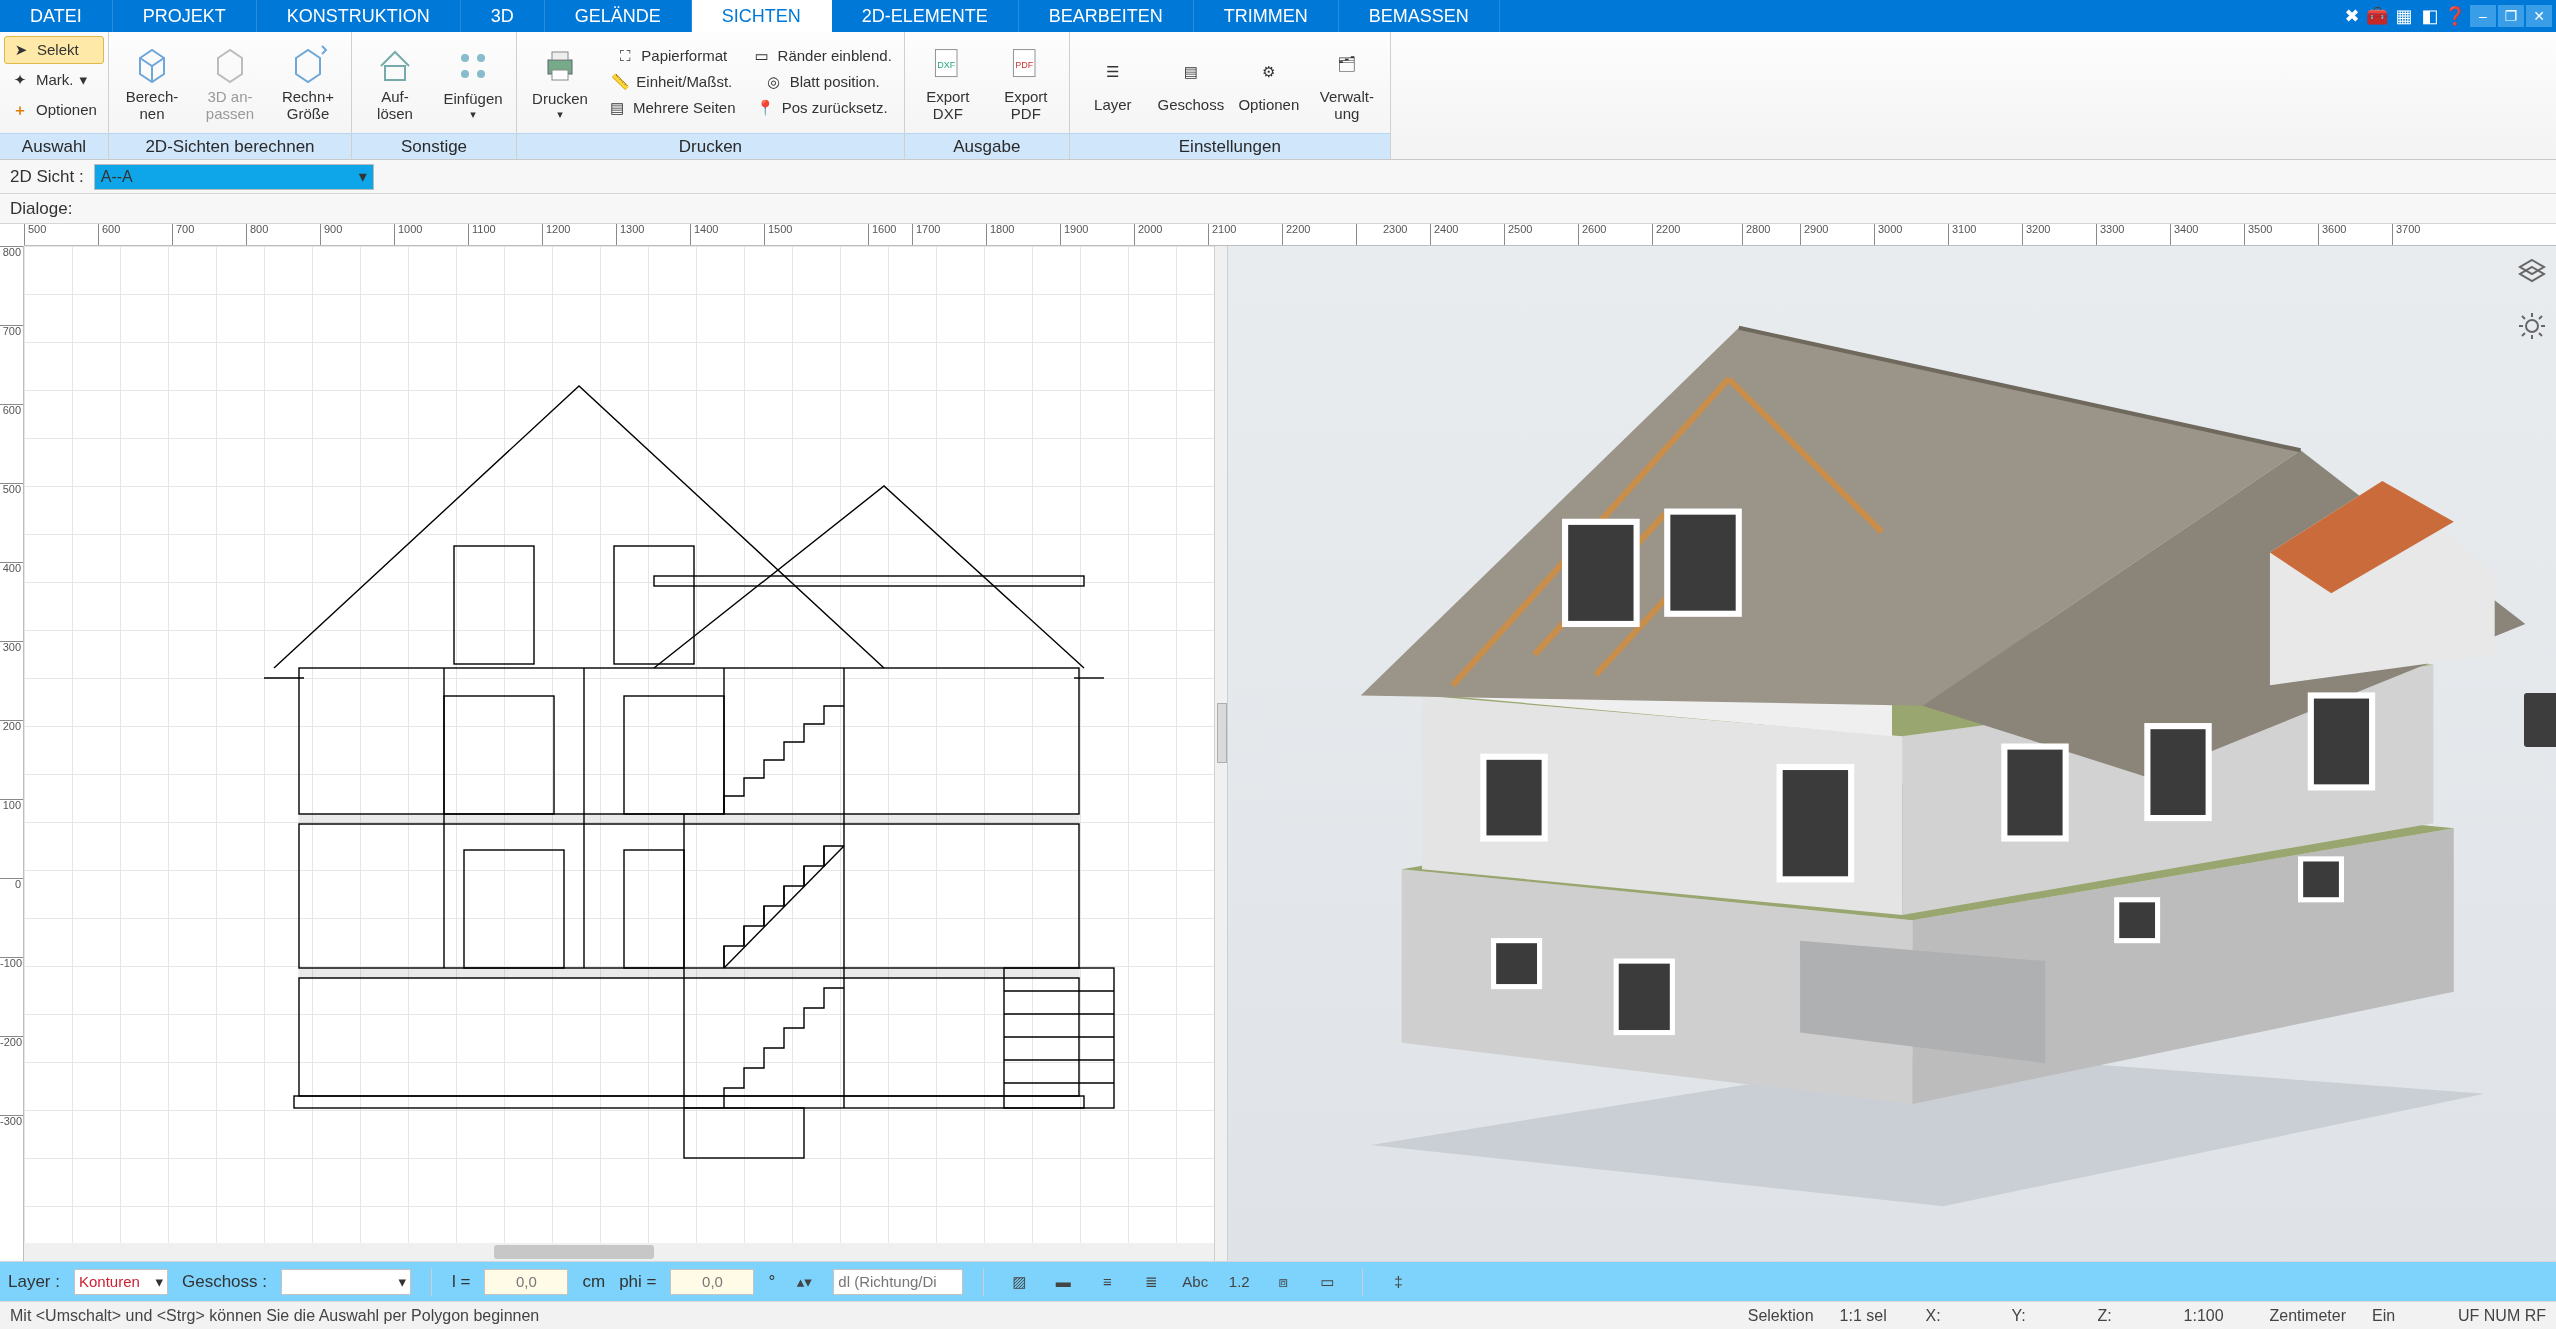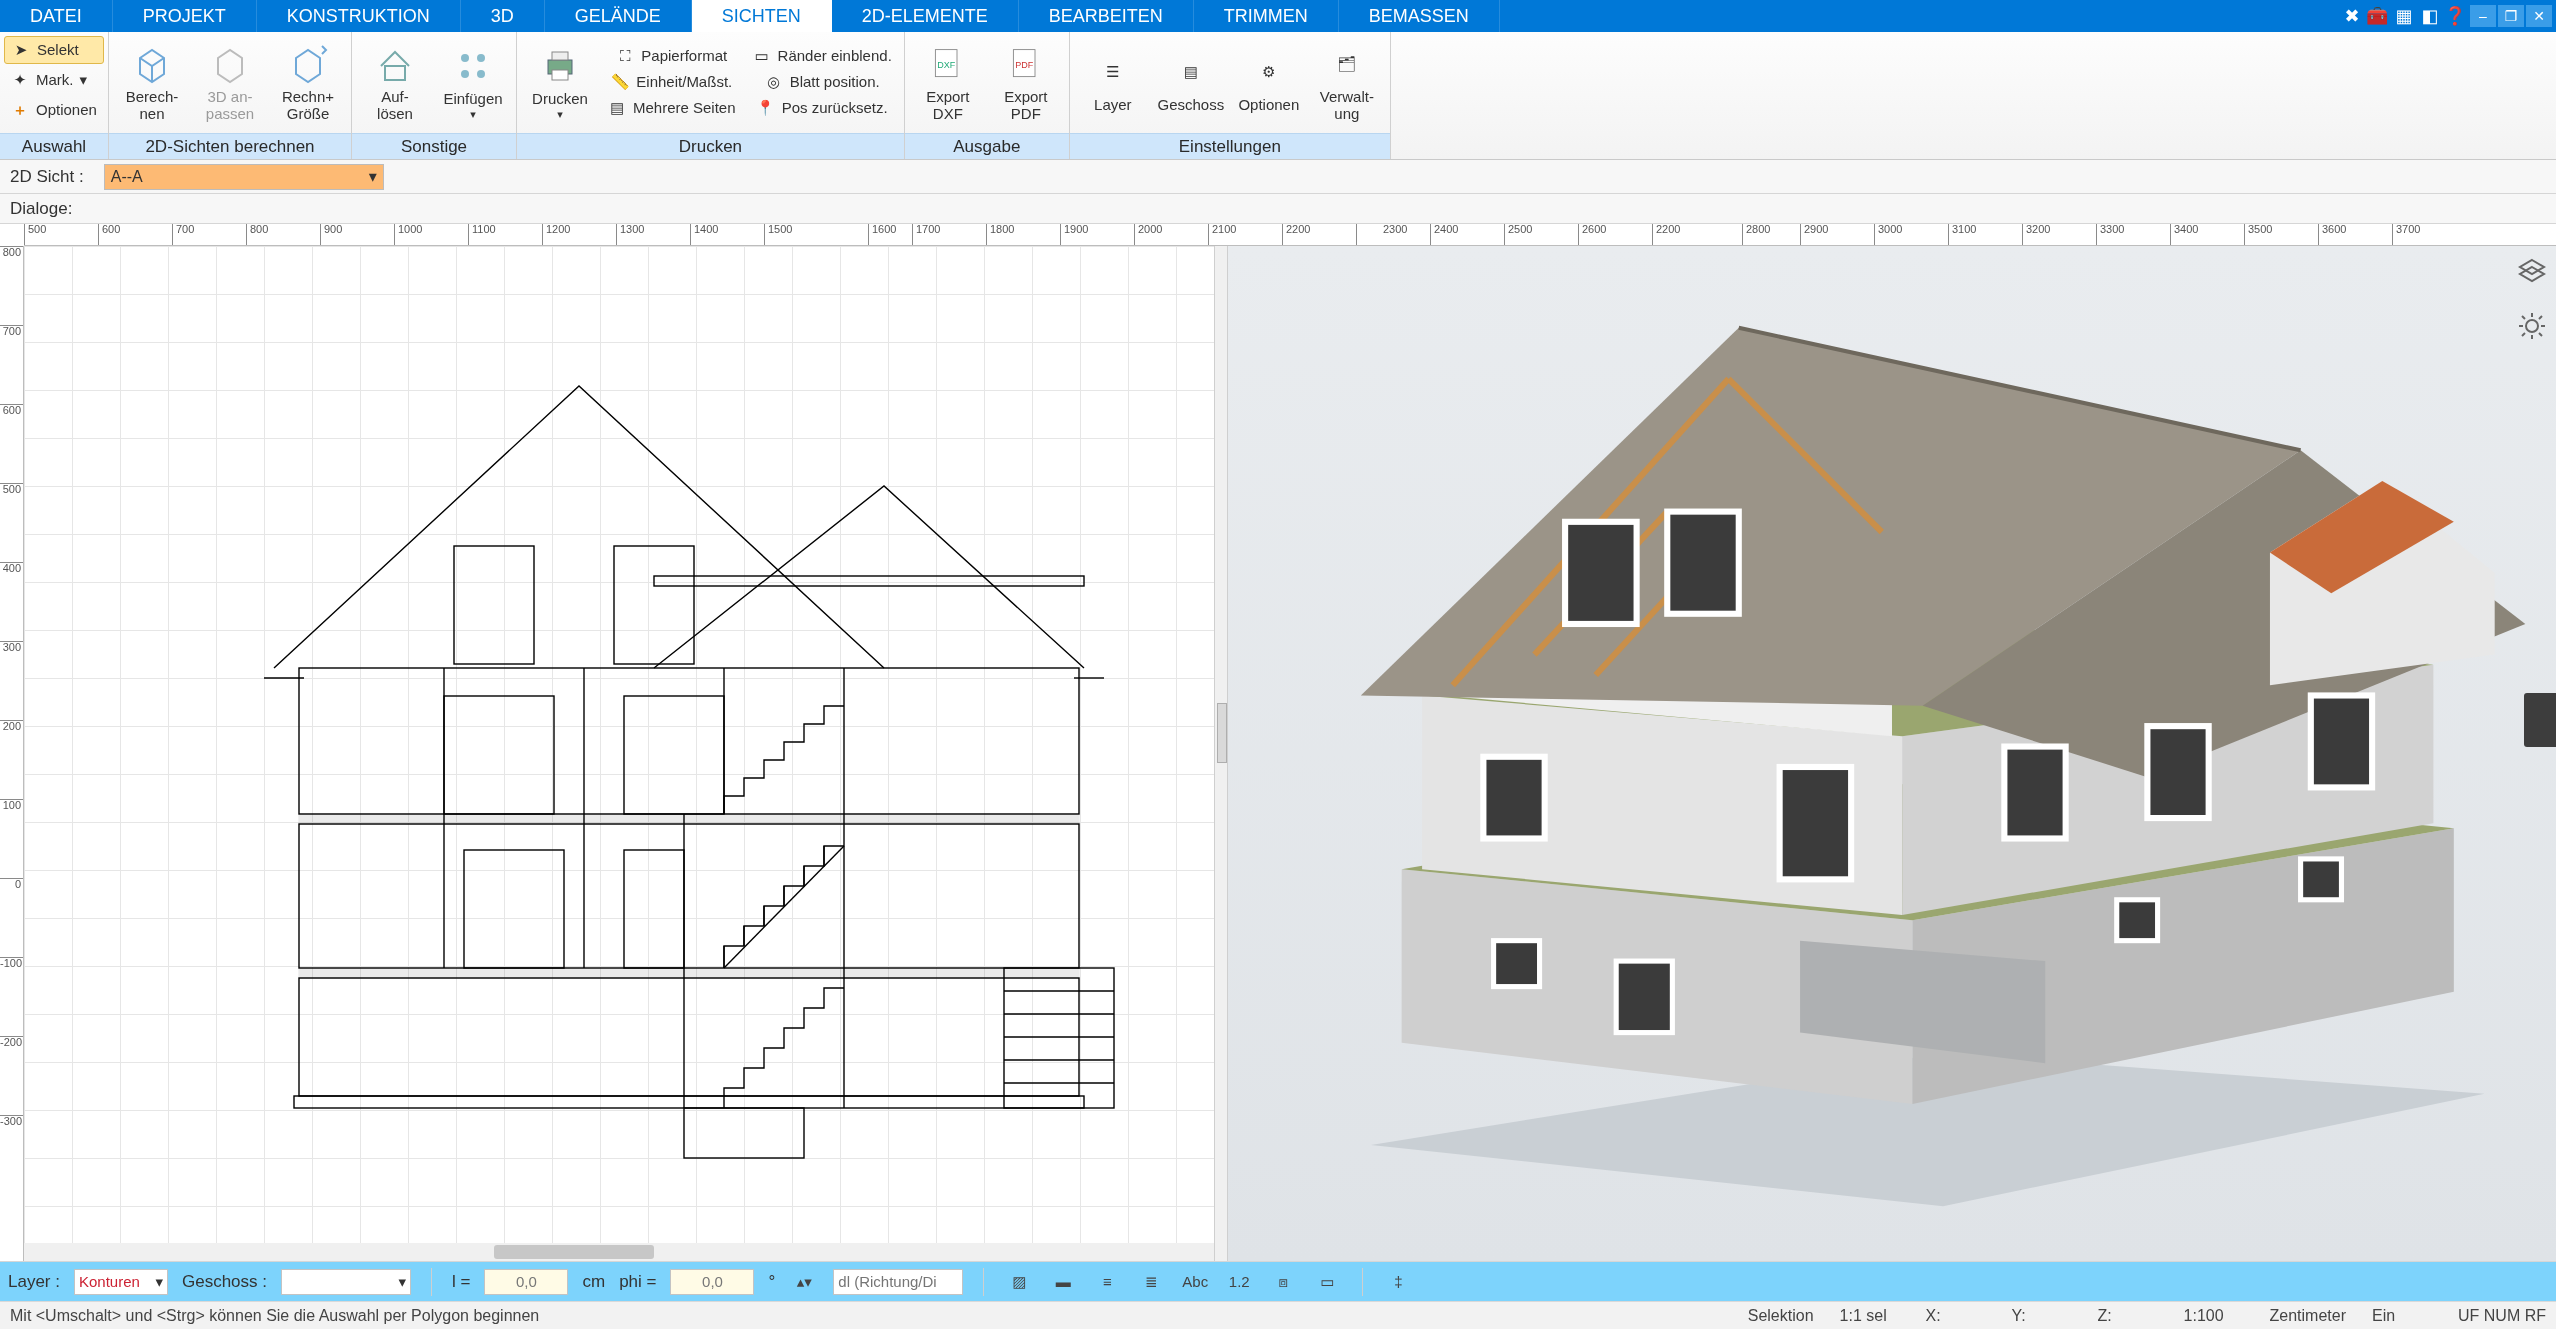--- a/index.html
+++ b/index.html
@@ -25,22 +25,22 @@
 .rbtn.sm .ic { width:20px; height:20px; margin:0; }
 .rstack { display:flex; flex-direction:column; gap:2px; }
 .rbtn.disabled { color:#9a9a9a; }
 .rbtn.sel { background:#ffe9a8; border:1px solid #e0b84a; }
 
 
 .g-auswahl .body { flex-direction: column; align-items: stretch; padding:4px; gap:2px; width:108px;}
 .g-auswahl .rbtn.sm { justify-content:flex-start; height:28px;}
 
 
-.bar { height: 34px; background:#f7f7f7; border-bottom:1px solid #d6d6d6; display:flex; align-items:center; font-size:17px; color:#333; padding:0 10px; gap:20px; }
-.bar select,.bar .sel { height:26px; border:1px solid #bcbcbc; background:#fdba74; font-size:16px; padding:0 6px; min-width:200px; }
+.bar { height: 34px; background:#f7f7f7; border-bottom:1px solid #d6d6d6; display:flex; align-items:center; font-size:17px; color:#333; padding:0 10px; gap:10px; }
+.bar select,.bar .sel { height:26px; border:1px solid #bcbcbc; background:#0ea5e9; font-size:16px; padding:0 6px; min-width:200px; }
 .bar.dialoge { height: 30px; }
 
 
 .workspace { position:relative; height: calc(1329px - 32px - 128px - 34px - 30px - 40px - 28px); display:flex; }
 .ruler-h { position:absolute; top:0; left:24px; right:0; height:22px; background:#fff; border-bottom:1px solid #bdbdbd; font-size:11px; color:#555; overflow:hidden;}
 .ruler-h .ticks { position:relative; height:100%; }
 .ruler-h .tk { position:absolute; top:0; height:100%; border-left:1px solid #8a8a8a; padding-left:3px; line-height:10px; }
 .ruler-v { position:absolute; top:22px; left:0; width:24px; bottom:0; background:#fff; border-right:1px solid #bdbdbd; }
 .ruler-v .tk { position:absolute; left:0; width:100%; border-top:1px solid #8a8a8a; font-size:11px; color:#555; text-align:right; padding-right:2px; line-height:10px;}
 .canvas-wrap { position:absolute; top:22px; left:24px; right:0; bottom:0; display:flex; }

